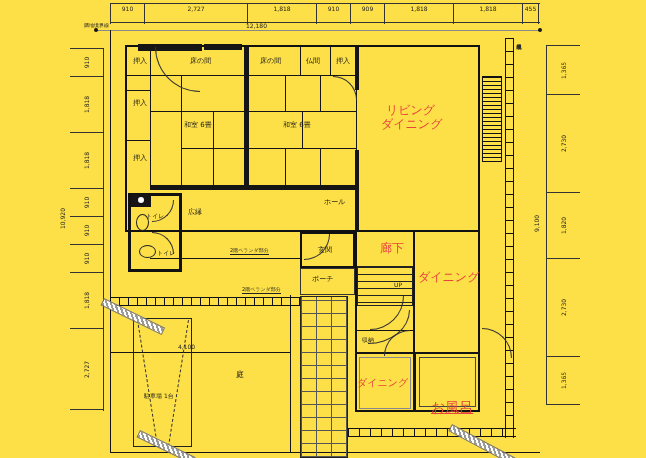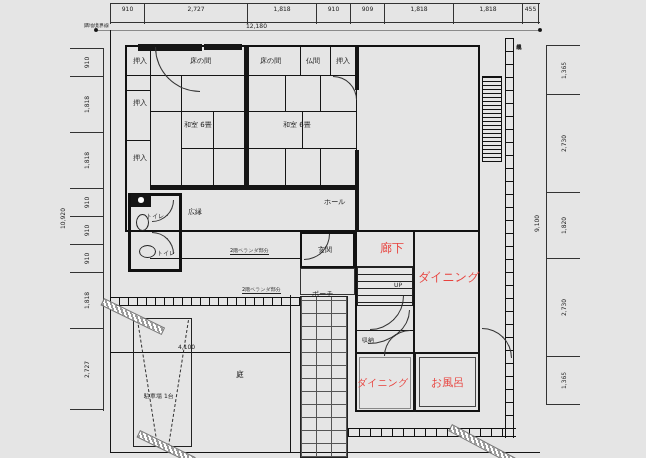--- a/index.html
+++ b/index.html
@@ -1,16 +1,16 @@
 <!DOCTYPE html>
 <html><head>
 <meta charset="utf-8">
 <style>
   html,body{margin:0;padding:0;background:#fff;}
-  #plan{position:relative;width:646px;height:458px;background:#e5e5e5;overflow:hidden;
+  #plan{position:relative;width:646px;height:458px;background:#fde047;overflow:hidden;
         font-family:"DejaVu Sans","Liberation Sans",sans-serif;}
   .abs{position:absolute;}
   .ln{position:absolute;background:#151515;}
   .gln{position:absolute;background:#8a8a8a;}
   .box{position:absolute;box-sizing:border-box;background:transparent;}
   .lbl{position:absolute;font-size:7px;color:#1a1a1a;white-space:nowrap;line-height:1;}
   .red{position:absolute;color:#e8423d;white-space:nowrap;line-height:1.15;font-weight:500;}
   .dim{position:absolute;font-size:6px;color:#222;white-space:nowrap;line-height:1;}
   .rot{display:inline-block;transform:rotate(-90deg);transform-origin:center;font-size:6px;color:#222;white-space:nowrap;}
   .arc{position:absolute;box-sizing:border-box;border:0 solid #333;}
@@ -190,27 +190,31 @@
   <div class="lbl" style="left:260px;top:58px;">床の間</div>
   <div class="lbl" style="left:306px;top:58px;">仏間</div>
   <div class="lbl" style="left:336px;top:58px;">押入</div>
   <div class="lbl" style="left:184px;top:122px;">和室 6畳</div>
   <div class="lbl" style="left:283px;top:122px;">和室 6畳</div>
   <div class="lbl" style="left:188px;top:209px;">広縁</div>
   <div class="lbl" style="left:324px;top:199px;">ホール</div>
   <div class="lbl" style="left:146px;top:213px;font-size:6px;">トイレ</div>
   <div class="lbl" style="left:157px;top:250px;font-size:6px;">トイレ</div>
   <div class="lbl" style="left:318px;top:247px;">玄関</div>
-  <div class="lbl" style="left:312px;top:291px;">ポーチ</div>
+  <div class="lbl" style="left:312px;top:276px;">ポーチ</div>
   <div class="lbl" style="left:362px;top:337px;font-size:6px;">収納</div>
   <div class="lbl" style="left:394px;top:282px;font-size:6px;">UP</div>
   <div class="lbl" style="left:236px;top:371px;font-size:8px;">庭</div>
   <div class="lbl" style="left:144px;top:393px;font-size:6px;">駐車場 1台</div>
   <div class="dim" style="left:178px;top:344px;">4,100</div>
   <div class="note" style="left:230px;top:247px;">2階ベランダ部分</div>
   <div class="note" style="left:242px;top:286px;">2階ベランダ部分</div>
 
+  <div class="red" style="left:386px;top:104px;font-size:12px;">
+    <div>リビング</div>
+    <div style="margin-left:-5px;">ダイニング</div>
+  </div>
   <div class="red" style="left:380px;top:242px;font-size:12px;">廊下</div>
   <div class="red" style="left:418px;top:271px;font-size:12px;">ダイニング</div>
   <div class="red" style="left:357px;top:377px;font-size:10px;">ダイニング</div>
-  <div class="red" style="left:431px;top:377px;font-size:11px;">お風呂</div>
+  <div class="red" style="left:431px;top:399px;font-size:14px;text-decoration:underline;">お風呂</div>
 
 </div>
 
 </body></html>

